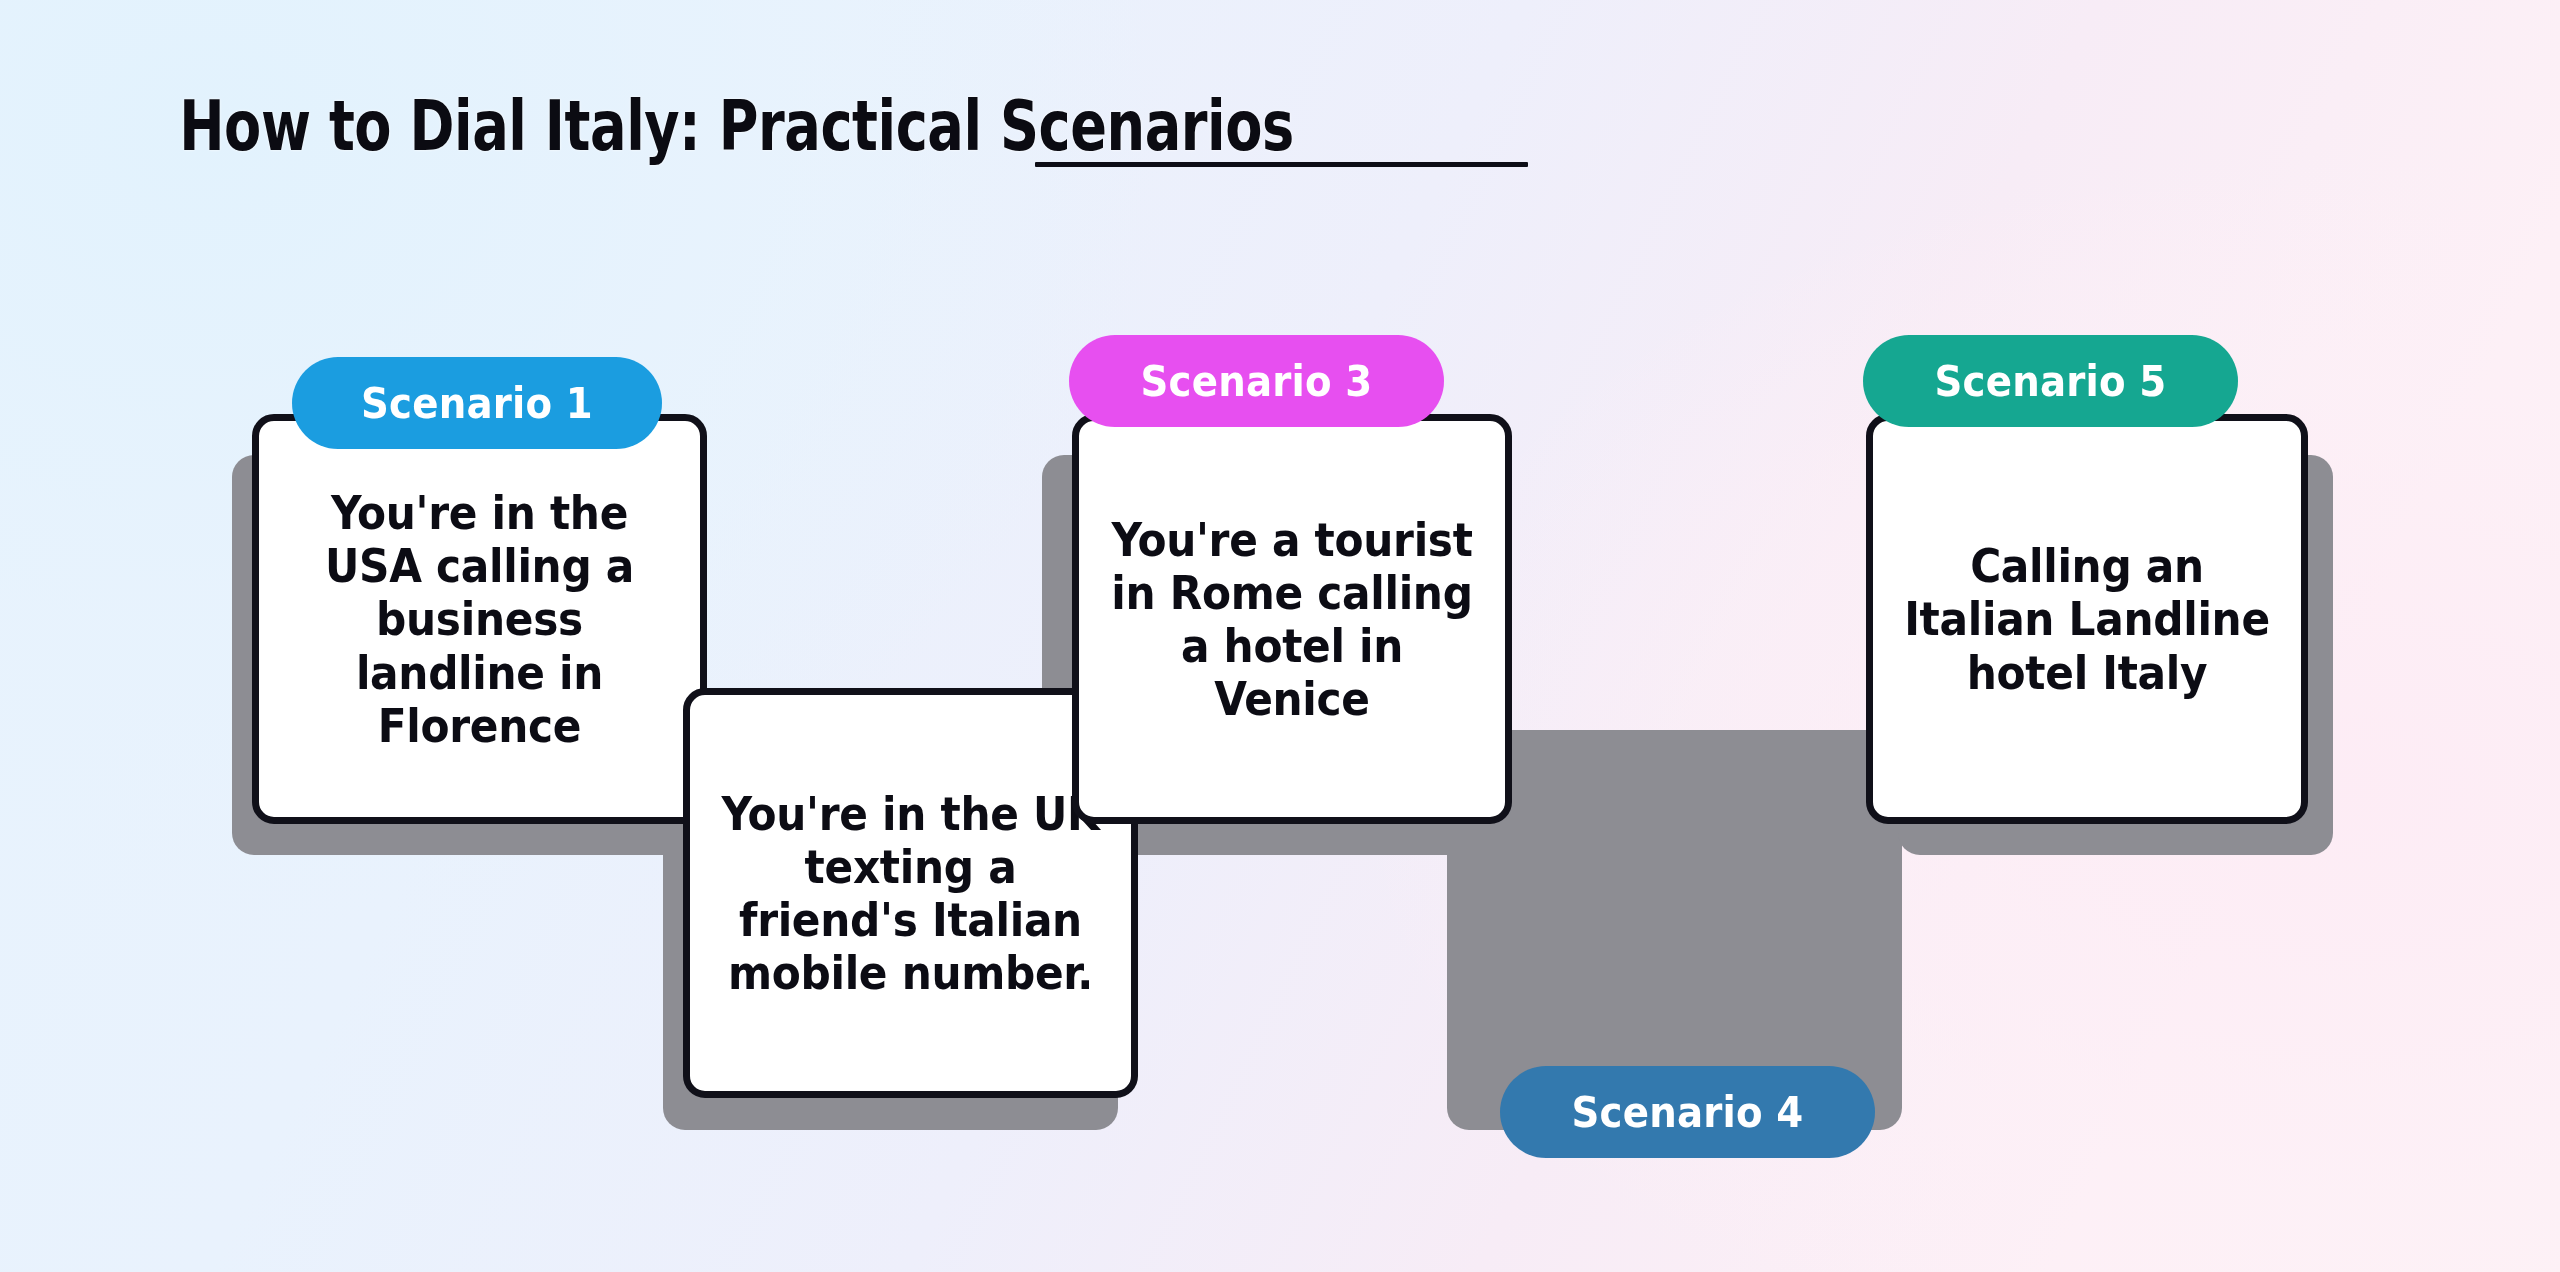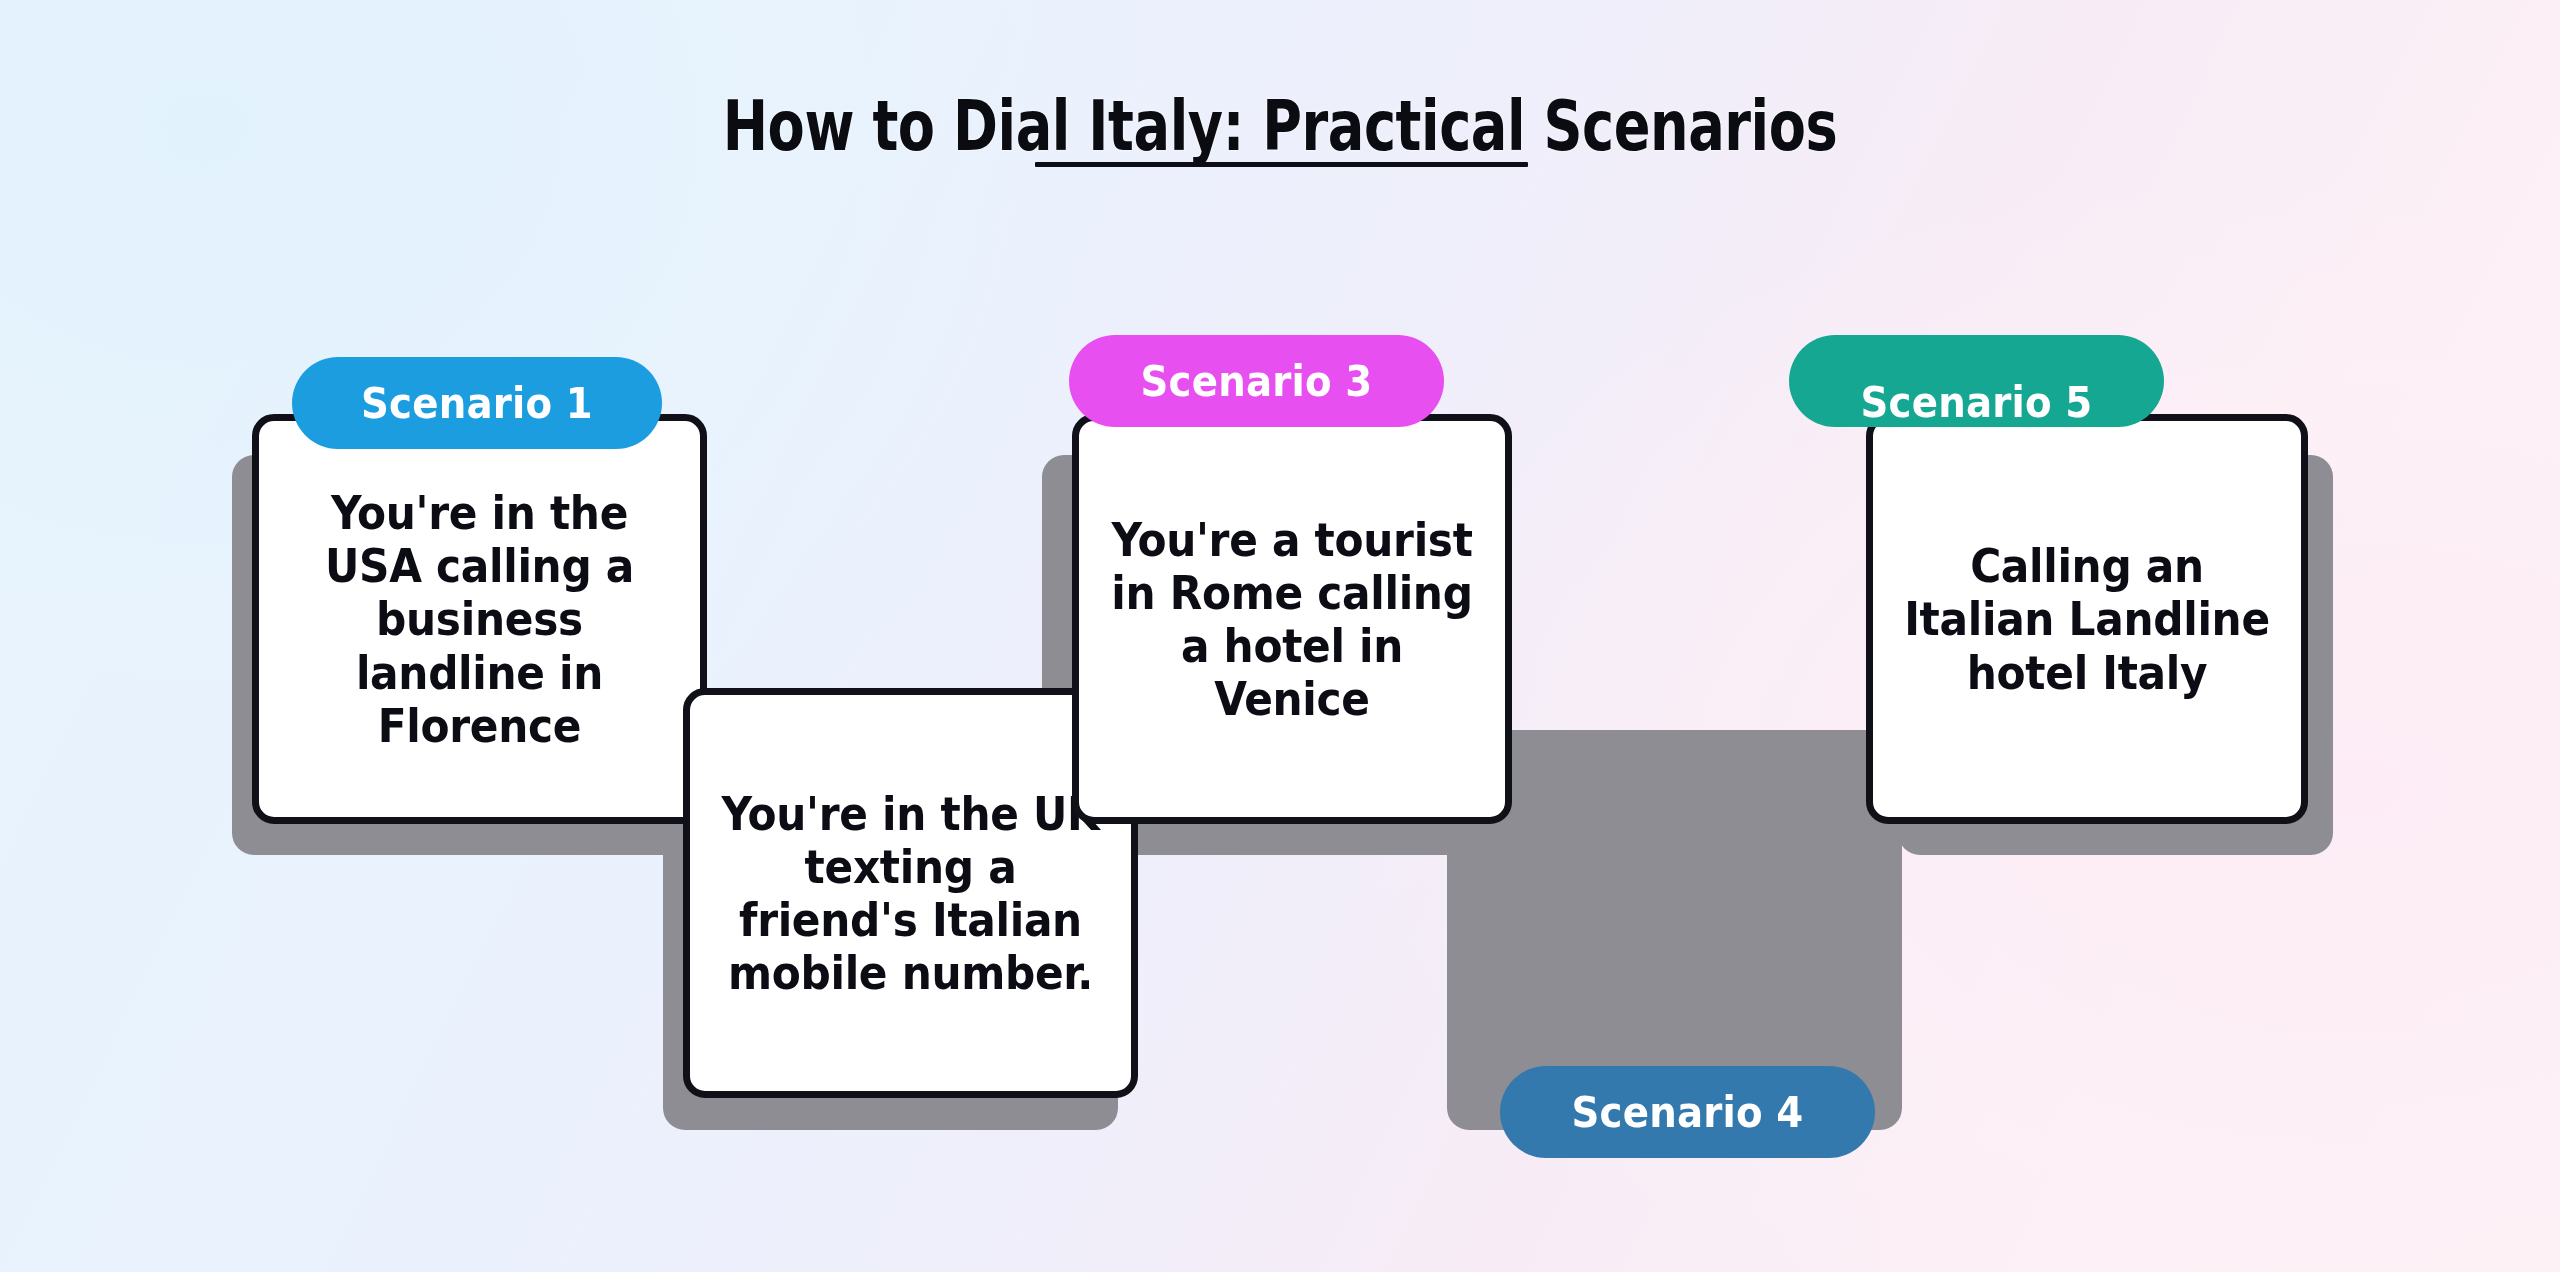--- a/index.html
+++ b/index.html
@@ -24,21 +24,20 @@
       linear-gradient(116deg, #e7f3fd 0%, #e9f2fd 26%, #eeeffb 48%, #f7ecf6 66%, #fdf0f6 84%, #fdf1f5 100%);
     overflow: hidden;
   }
 
   
   .title-block {
     position: absolute;
     left: 0;
     top: 90px;
     width: 2560px;
-    text-align: center;
   }
   .page-title {
     font-family: "DejaVu Sans Condensed", "Liberation Sans Narrow", "Liberation Sans", sans-serif;
     font-weight: 700;
     font-size: 70px;
     letter-spacing: -0.5px;
     color: #0b0b12;
     line-height: 1.05;
     margin: 0;
     transform: scaleX(0.86);
@@ -154,17 +153,17 @@
 
   <div class="badge" style="left:1500px; top:1066px; width:375px; background:#3379ae;">
     <span class="badge-label">Scenario 4</span>
   </div>
 
   <div class="card" style="left:1866px; top:414px; width:442px; height:410px; z-index:20;">
     <div class="card-body">
       <div class="card-text">Calling an Italian Landline hotel Italy</div>
     </div>
   </div>
-  <div class="badge" style="left:1789px; top:335px; width:375px; background:#15a791;align-items:flex-end;">
+  <div class="badge" style="left:1863px; top:335px; width:375px; background:#15a791;">
     <span class="badge-label">Scenario 5</span>
   </div>
 
 </div>
 
 </body></html>

